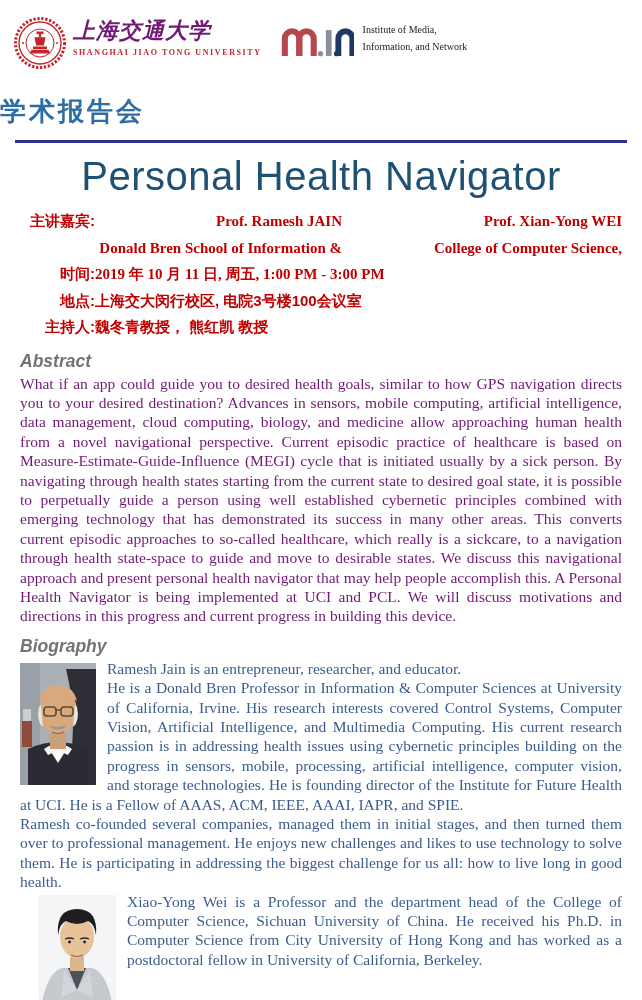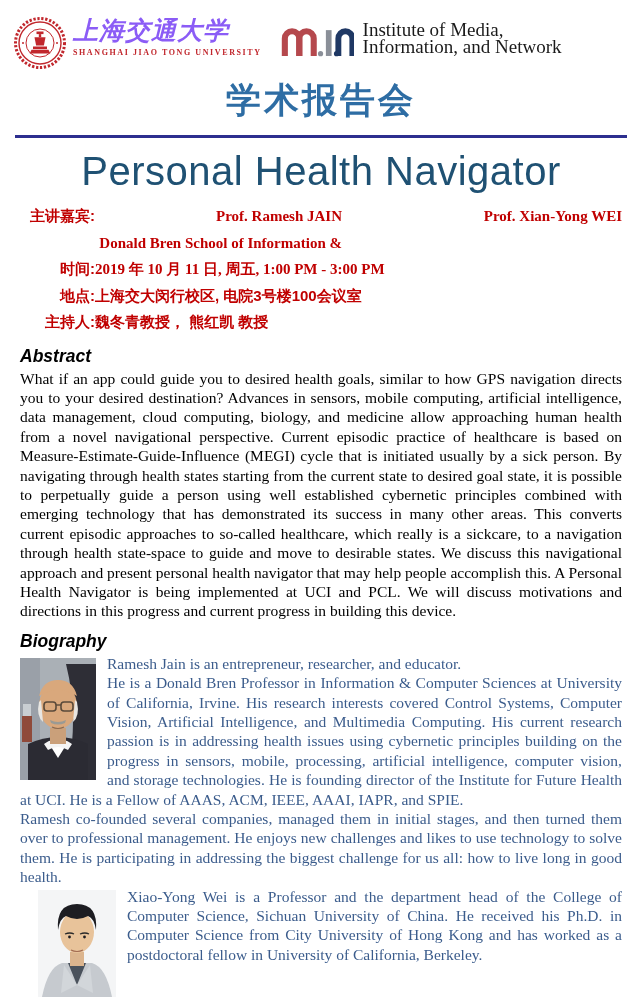--- a/index.html
+++ b/index.html
@@ -8,34 +8,34 @@
     position:relative; width:642px; height:1000px; margin:0 auto;
     background:#ffffff; overflow:hidden;
     font-family:"Liberation Serif", serif;
   }
   
   .header-row { display:flex; align-items:flex-start; padding:16px 0 0 13px; }
   .sjtu-logo { display:flex; align-items:flex-start; }
   .sjtu-text { margin-left:6px; }
   .sjtu-cn {
     font-family:"Liberation Serif", serif; font-style:italic; font-weight:bold;
-    color:#8b5cf6; font-size:25px; line-height:30px; letter-spacing:1px; white-space:nowrap;
+    color:#701a75; font-size:22px; line-height:30px; letter-spacing:1px; white-space:nowrap;
   }
   .sjtu-en {
     font-family:Liberation Serif, serif; font-weight:bold; color:#c1272d;
     font-size:8px; letter-spacing:1.6px; margin-top:2px; white-space:nowrap;
   }
   .min-logo { display:flex; align-items:flex-start; margin-left:16px; padding-top:3px; }
   .min-text {
     margin-left:9px; font-family:"Liberation Serif", serif; color:#1a1a1a;
-    font-size:19px; line-height:17px; padding-top:2px;
+    font-size:10px; line-height:17px; padding-top:2px;
   }
   .event-title {
-    text-align:center; font-family:"Liberation Sans", sans-serif; font-weight:bold;
-    color:#2e6da4; font-size:35px; margin-top:7px; letter-spacing:3px;
+    font-family:"Liberation Sans", sans-serif; font-weight:bold;
+    color:#2e6da4; font-size:26px; margin-top:24px; letter-spacing:3px;
   }
   .rule { height:3px; background:#2d2f8f; margin:11px 15px 0 15px; }
   .talk-title {
     text-align:center; font-family:"Liberation Sans", sans-serif;
     color:#1f5173; font-size:40px; margin-top:11px; letter-spacing:0.5px;
   }
   
   .info { margin:9px 20px 0 20px; font-size:15px; font-weight:bold; color:#c00000;text-align:right; }
   .info-row { display:flex; line-height:26.5px; }
   .info-label {
@@ -43,25 +43,25 @@
     font-family:"Liberation Sans", sans-serif; font-weight:bold;
   }
   .col1 { width:255px; flex:0 0 255px; padding-right:8px; }
   .col2 { flex:1; }
   .info-line { line-height:26.5px; }
   .cjk-val { font-family:"Liberation Sans", sans-serif; }
   
   .sec-heading {
     margin:10px 20px 0 20px;
     font-family:"Liberation Sans", sans-serif; font-style:italic; font-weight:bold;
-    color:#000000; font-size:17.5px;
+    color:#737373; font-size:17.5px;
   }
   .body-text {
     margin:2px 20px 0 20px; text-align:justify;
-    color:#000000; font-size:15.5px; line-height:19.4px;
+    color:#701a75; font-size:15.5px; line-height:19.4px;
   }
   .bio-flow { margin:2px 20px 0 20px; }
   .bio-flow p {
     text-align:justify; color:#3b5c8c; font-size:15.5px; line-height:19.4px;
   }
   .photo { display:block; }
   .jain-photo { float:left; width:76px; height:122px; margin:4px 11px 2px 0; }
   .wei-photo  { float:left; width:78px; height:107px; margin:3px 11px 2px 18px; }
 </style>
 </head>
@@ -112,20 +112,21 @@
 
   <div class="info">
     <div class="info-row">
       <div class="info-label">主讲嘉宾:</div>
       <div class="col1">
         <div class="info-line">Prof. Ramesh JAIN</div>
         <div class="info-line">Donald Bren School of Information &amp;</div>
       </div>
       <div class="col2">
         <div class="info-line">Prof. Xian-Yong WEI</div>
+        <div class="info-line">College of Computer Science,</div>
       </div>
     </div>
     <div class="info-row">
       <div class="info-label">时间:</div>
       <div>2019 年 10 月 11 日, 周五, 1:00 PM - 3:00 PM</div>
     </div>
     <div class="info-row">
       <div class="info-label">地点:</div>
       <div class="cjk-val">上海交大闵行校区, 电院3号楼100会议室</div>
     </div>

